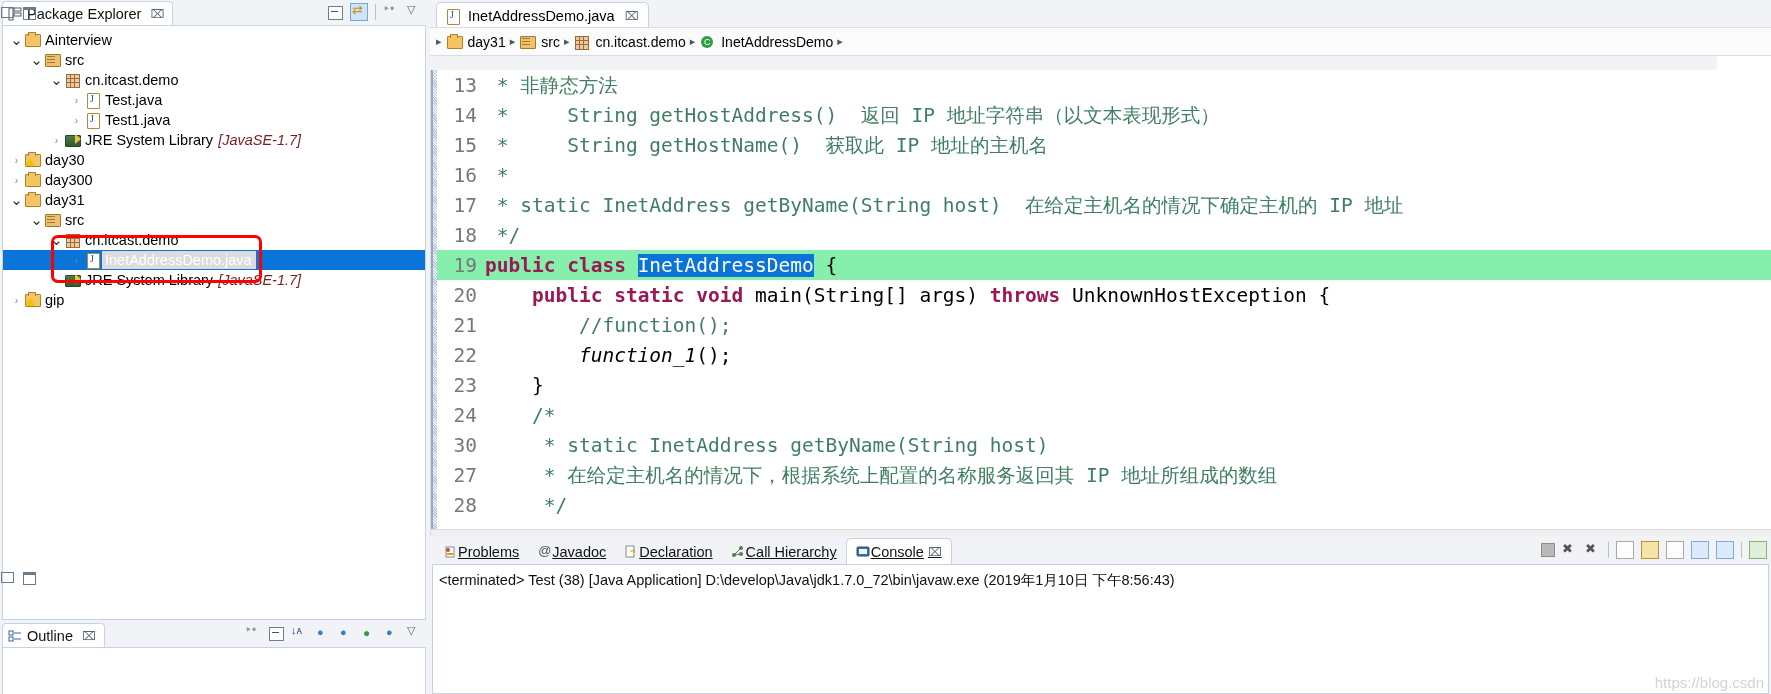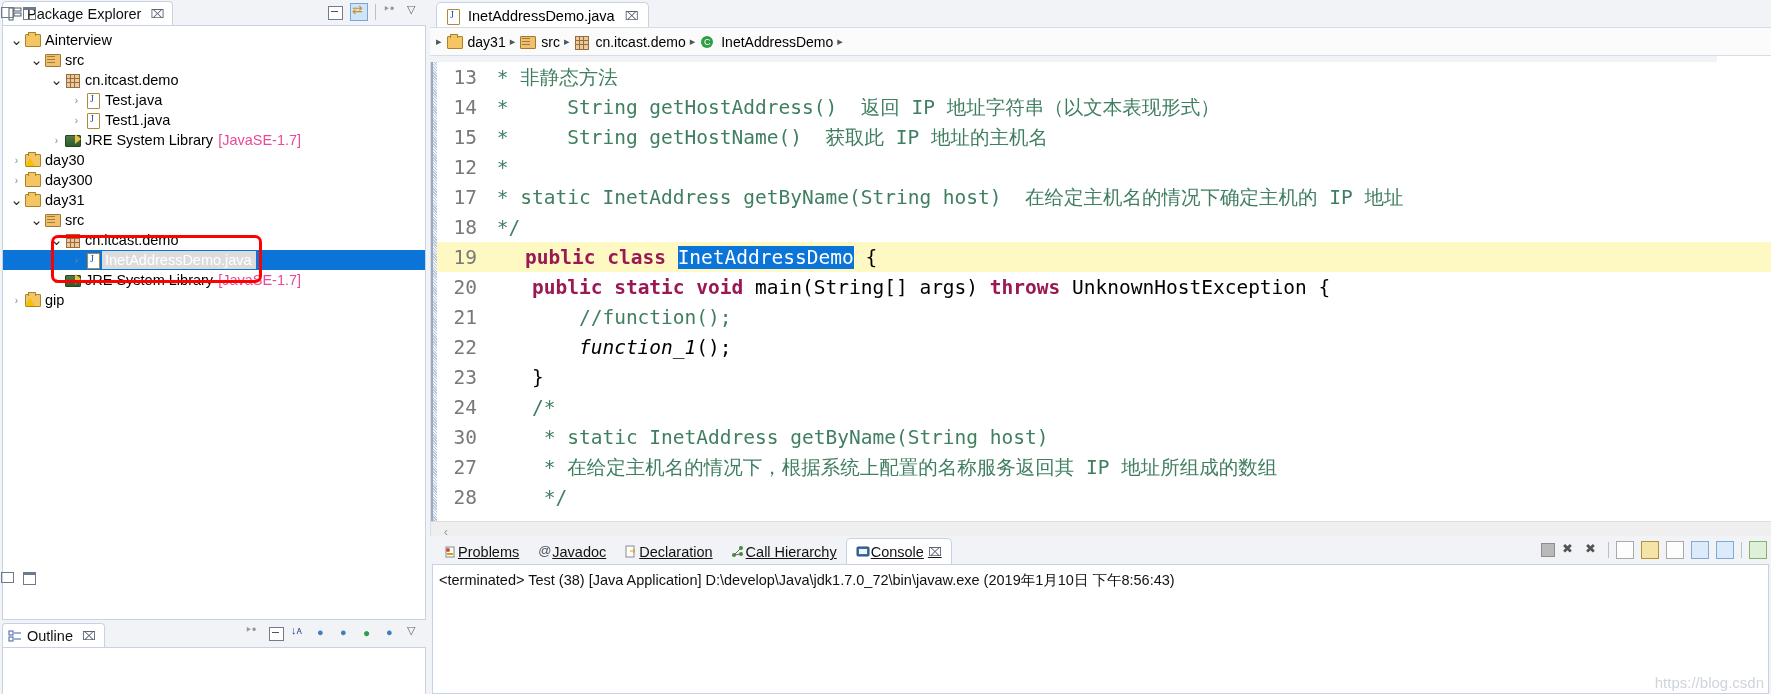--- a/index.html
+++ b/index.html
@@ -37,21 +37,21 @@
   .tree{padding:4px 0 0 0;}
   .trow{
     display:flex;align-items:center;height:20px;
     font-size:14.5px;white-space:nowrap;color:#000;
   }
   .trow .lbl{padding-left:3px;}
   .trow.sel .lbl{background:#dcdcdc;padding:1px 4px 1px 3px;}
   .arrow{width:15px;text-align:center;color:#7c8797;font-size:10px;flex:0 0 15px;}
   .arrow.down{color:#2b2b2b;}
   .ico{width:17px;height:16px;flex:0 0 17px;position:relative;margin-right:1px;}
-  .dim{color:#ec4899;}
+  .dim{color:#7f1d1d;font-style:italic;}
 
   
   .ic-proj{position:absolute;left:1px;top:2px;width:14px;height:11px;background:#f5c463;border:1px solid #a8822f;border-radius:1px;}
   .ic-proj:after{content:"";position:absolute;left:2px;top:-3px;width:6px;height:3px;background:#f5c463;border:1px solid #a8822f;border-bottom:none;border-radius:1px 1px 0 0;}
   .ic-proj.warn:before{content:"";position:absolute;left:-1px;top:3px;width:0;height:0;border-left:5px solid transparent;border-right:5px solid transparent;border-bottom:8px solid #f2c200;z-index:2;}
   .ic-src{position:absolute;left:1px;top:2px;width:14px;height:11px;background:#f0c070;border:1px solid #9c7a2e;border-radius:1px;}
   .ic-src:after{content:"";position:absolute;left:1px;top:1px;width:8px;height:7px;background:repeating-linear-gradient(0deg,#8c6a20 0 1px,transparent 1px 3px);opacity:.8;}
   .ic-pkg{position:absolute;left:2px;top:2px;width:12px;height:12px;background:#e8c9a0;border:1px solid #9c6b3a;}
   .ic-pkg:after{content:"";position:absolute;left:0;top:0;right:0;bottom:0;
     background:linear-gradient(to right,transparent 3px,#9c6b3a 3px 4px,transparent 4px 7px,#9c6b3a 7px 8px,transparent 8px),
@@ -85,34 +85,34 @@
 
   .breadcrumb{
     position:absolute;left:0;top:27px;right:0;height:27px;
     background:#fbfbfb;border-top:1px solid #d6dde8;border-bottom:1px solid #d6dde8;
     display:flex;align-items:center;padding-left:6px;gap:4px;font-size:14px;
   }
   .bc-sep{color:#4c5661;font-size:11px;}
   .bc-item{display:flex;align-items:center;gap:4px;}
 
   .ed-area{
-    position:absolute;left:0;top:62px;right:0;height:478px;background:#ffffff;
+    position:absolute;left:0;top:70px;right:0;height:478px;background:#ffffff;
     border-left:1px solid #d6dde8;
     overflow:hidden;
   }
   .gutter{
     position:absolute;left:0;top:0;width:4px;height:100%;
     background:repeating-linear-gradient(45deg,#b9c7dd 0 1px,#eef2f8 1px 2px);
     border-left:2px solid #9aa8bf;
   }
   .codewrap{position:absolute;left:6px;top:0;right:0;bottom:0;}
   .cline{height:30px;display:flex;align-items:center;font-family:"DejaVu Sans Mono","Liberation Mono",monospace;font-size:19.5px;white-space:pre;}
   .lno{width:40px;flex:0 0 40px;text-align:right;padding-right:6px;color:#787878;font-family:"DejaVu Sans Mono",monospace;font-size:19.5px;}
   .ctext{padding-left:2px;}
-  .cline.hl{background:#fef9c3;gap:40px;}
+  .cline.hl{background:#86efac;}
   .cm{color:#3f7f5f;}
   .kw{color:#9a1853;font-weight:bold;}
   .pl{color:#000000;}
   .sel{background:#0a74d8;color:#ffffff;}
   .it{font-style:italic;text-align:center;}
 
   .hscroll{
     position:absolute;left:0;bottom:0;right:0;height:18px;background:#efefef;border-top:1px solid #dcdcdc;
     display:flex;align-items:center;
   }
@@ -361,21 +361,21 @@
         </span>
         <span class="bc-sep">▸</span>
       </div>
 
     <div class="ed-area">
       <div class="gutter"></div>
       <div class="codewrap" id="codewrap">
           <div class="cline"><span class="lno">13</span><span class="ctext"><span class="cm"> * 非静态方法</span></span></div>
           <div class="cline"><span class="lno">14</span><span class="ctext"><span class="cm"> *     String getHostAddress()  返回 IP 地址字符串（以文本表现形式）</span></span></div>
           <div class="cline"><span class="lno">15</span><span class="ctext"><span class="cm"> *     String getHostName()  获取此 IP 地址的主机名</span></span></div>
-          <div class="cline"><span class="lno">12</span><span class="ctext"><span class="cm"> *</span></span></div>
+          <div class="cline"><span class="lno">16</span><span class="ctext"><span class="cm"> *</span></span></div>
           <div class="cline"><span class="lno">17</span><span class="ctext"><span class="cm"> * static InetAddress getByName(String host)  在给定主机名的情况下确定主机的 IP 地址</span></span></div>
           <div class="cline"><span class="lno">18</span><span class="ctext"><span class="cm"> */</span></span></div>
           <div class="cline hl"><span class="lno">19</span><span class="ctext"><span class="kw">public class </span><span class="sel">InetAddressDemo</span><span class="pl"> {</span></span></div>
           <div class="cline"><span class="lno">20</span><span class="ctext"><span class="pl">    </span><span class="kw">public static void </span><span class="pl">main(String[] args) </span><span class="kw">throws </span><span class="pl">UnknownHostException {</span></span></div>
           <div class="cline"><span class="lno">21</span><span class="ctext"><span class="cm">        //function();</span></span></div>
           <div class="cline"><span class="lno">22</span><span class="ctext"><span class="pl">        </span><span class="it">function_1</span><span class="pl">();</span></span></div>
           <div class="cline"><span class="lno">23</span><span class="ctext"><span class="pl">    }</span></span></div>
           <div class="cline"><span class="lno">24</span><span class="ctext"><span class="cm">    /*</span></span></div>
           <div class="cline"><span class="lno">30</span><span class="ctext"><span class="cm">     * static InetAddress getByName(String host)</span></span></div>
           <div class="cline"><span class="lno">27</span><span class="ctext"><span class="cm">     * 在给定主机名的情况下，根据系统上配置的名称服务返回其 IP 地址所组成的数组</span></span></div>

